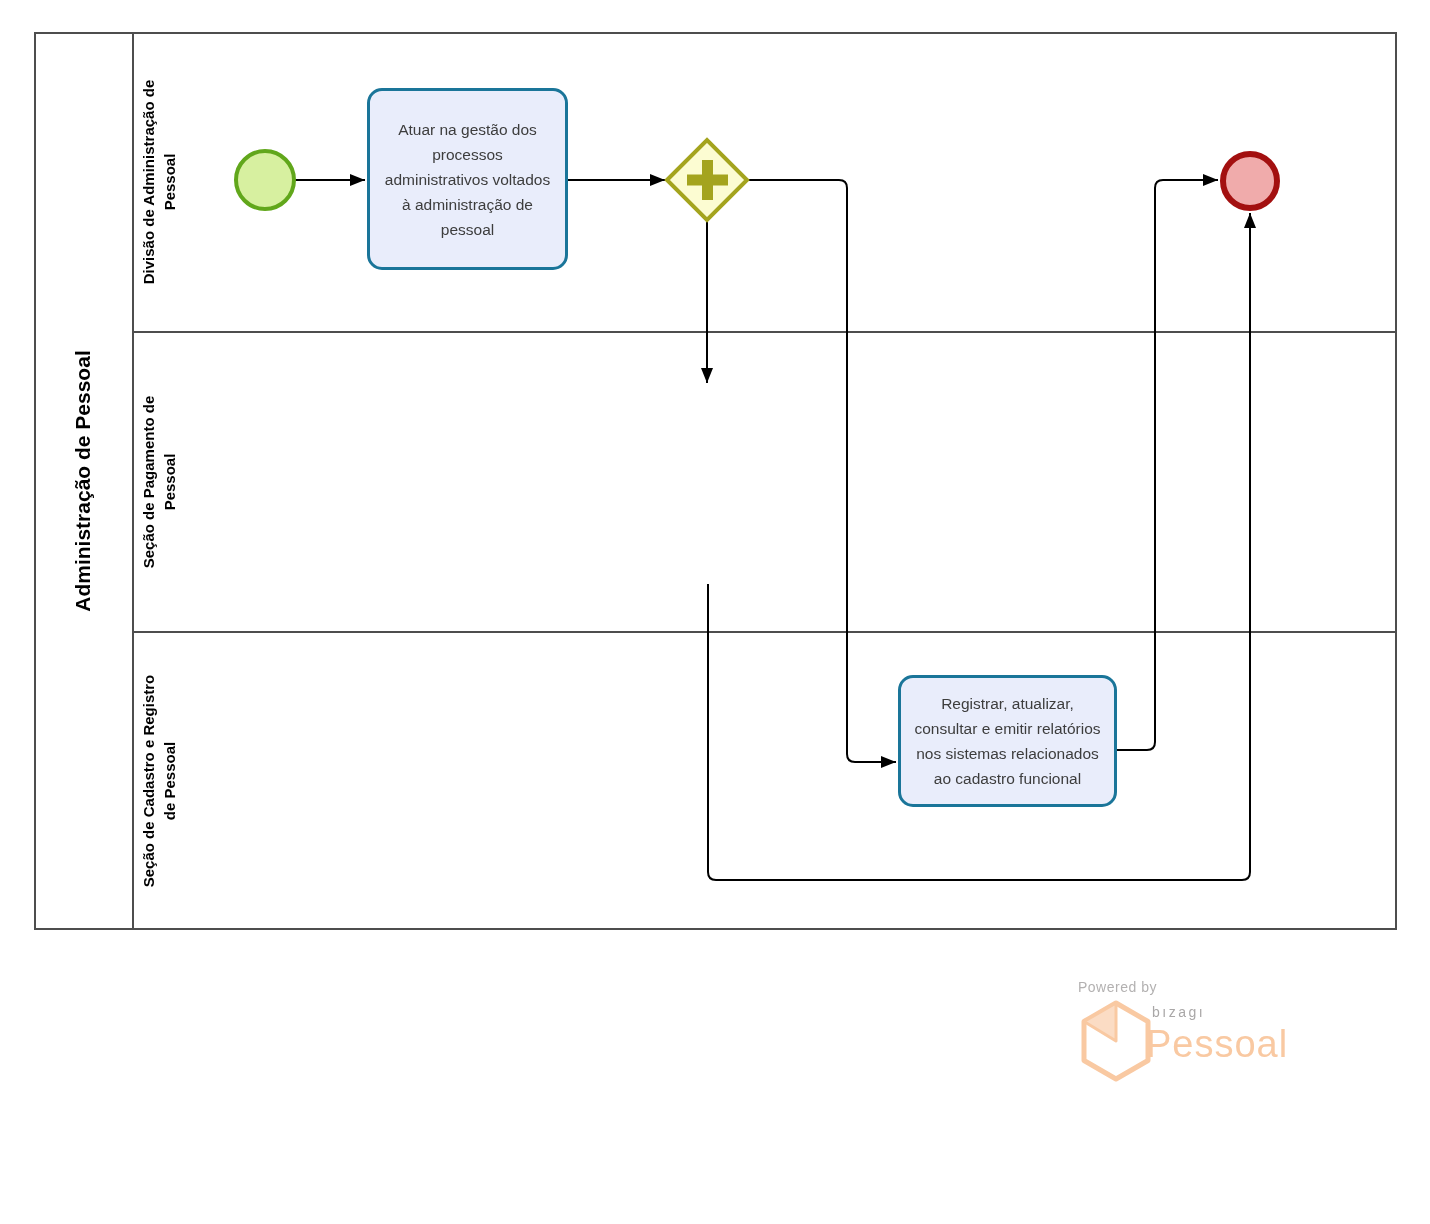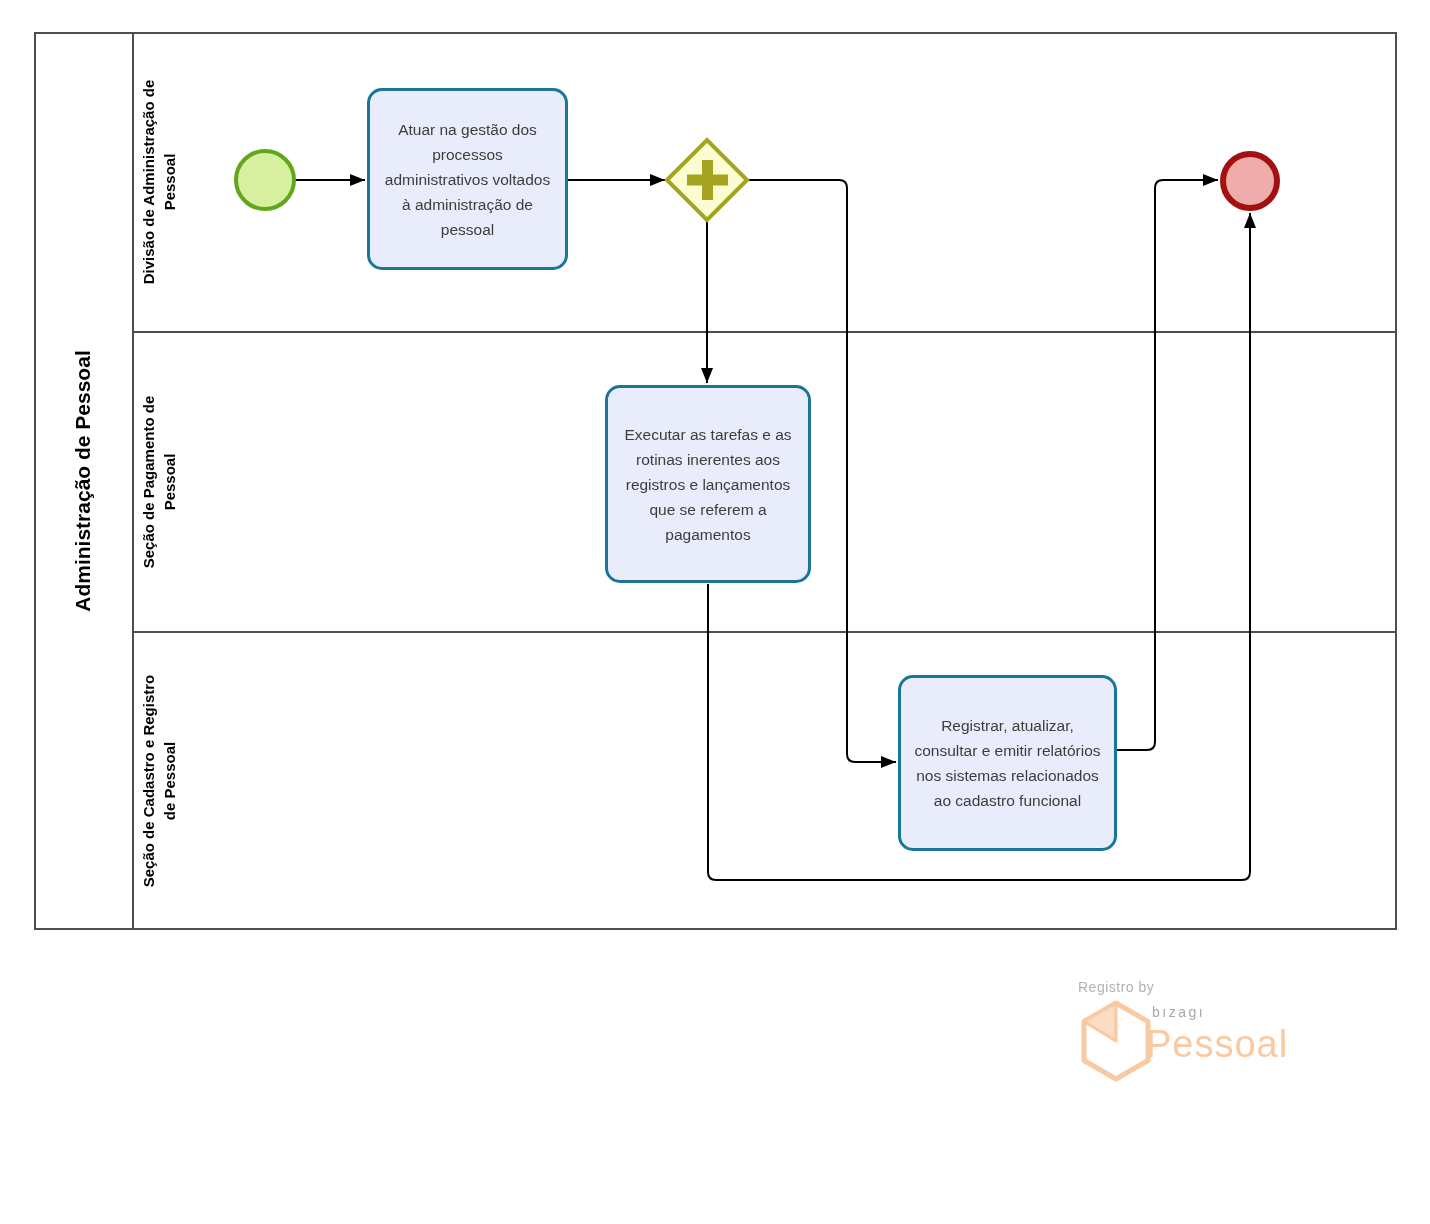--- a/index.html
+++ b/index.html
@@ -51,21 +51,21 @@
     background:var(--task-fill);
     border:3px solid var(--task-stroke);
     border-radius:15px;
     display:flex;align-items:center;justify-content:center;
     text-align:center;
     font-size:15.5px;line-height:25px;color:#3d3d3d;
     padding:20px 10px;
   }
   .task.t1{left:367px;top:88px;width:201px;height:182px;}
   .task.t2{left:605px;top:385px;width:206px;height:198px;}
-  .task.t3{left:898px;top:675px;width:219px;height:176px;}
+  .task.t3{left:898px;top:675px;width:219px;height:132px;}
   
   .powered-by{
     position:absolute;left:1078px;top:979px;
     font-size:14px;color:#b3b1b1;letter-spacing:0.5px;
   }
   .logo-hex{position:absolute;left:1080px;top:1000px;}
   .brand-word{
     position:absolute;left:1152px;top:1004px;
     font-size:14px;color:#a9a7a7;letter-spacing:2.5px;
   }
@@ -122,28 +122,25 @@
         <rect x="702" y="160" width="11" height="40" style="fill:var(--gateway-stroke)"></rect>
       </g>
     </g>
 
     <circle cx="1250" cy="181" r="27" style="fill:var(--end-fill);stroke:var(--end-stroke);stroke-width:6px"></circle>
   </svg>
 
   <div class="task t1">
     <span>Atuar na gestão dos processos administrativos voltados à administração de pessoal</span>
   </div>
-  <div class="task t2">
-    <span>Executar as tarefas e as rotinas inerentes aos registros e lançamentos  que se referem a pagamentos</span>
-  </div>
   <div class="task t3">
     <span>Registrar, atualizar, consultar e emitir relatórios nos sistemas relacionados ao cadastro funcional</span>
   </div>
 
-  <div class="powered-by">Registro by</div>
+  <div class="powered-by">Powered by</div>
 
   <svg class="logo-hex" width="72" height="82" viewBox="0 0 72 82" xmlns="http://www.w3.org/2000/svg">
     <path d="M36 3 L68 21.5 V60.5 L36 79 L4 60.5 V21.5 Z" style="fill:none;stroke:var(--brand-orange);stroke-width:5px;stroke-linejoin:round"></path>
     <path d="M36 3 L4 21.5 L36 41 Z" style="fill:#fbdcc4;stroke:var(--brand-orange);stroke-width:3px;stroke-linejoin:round"></path>
   </svg>
 
   <div class="brand-word">bızagı</div>
   <div class="product-word">Pessoal</div>
 
 </div>

